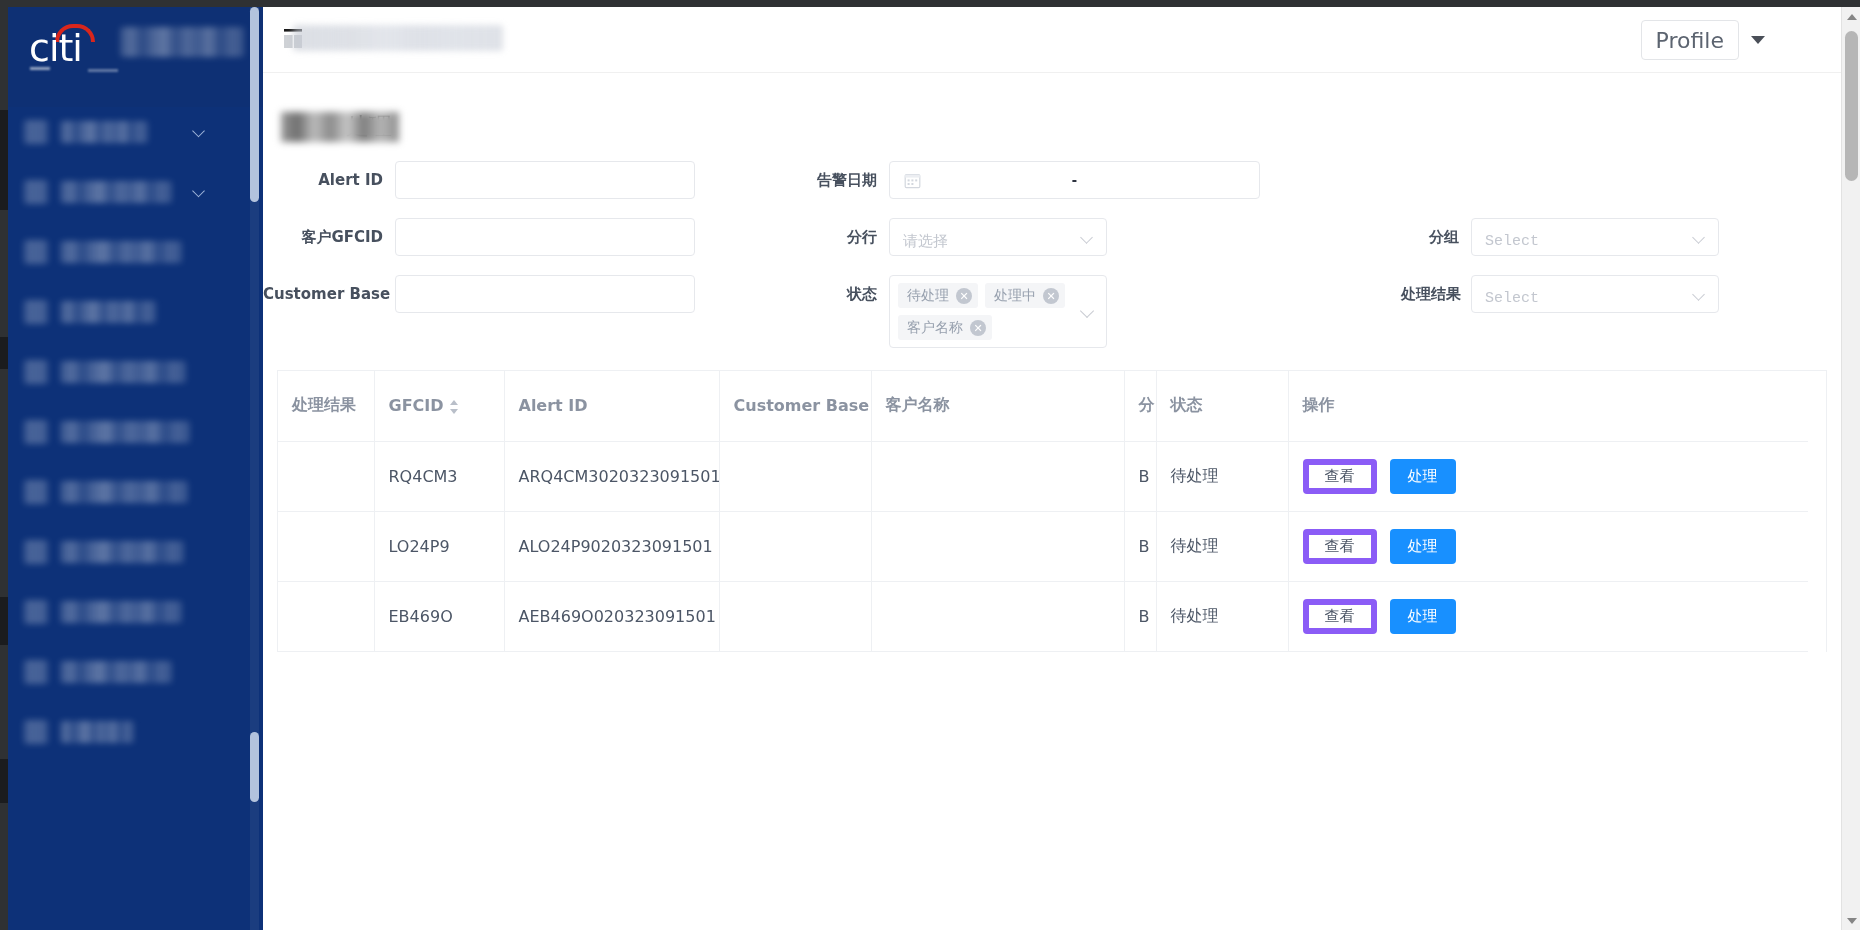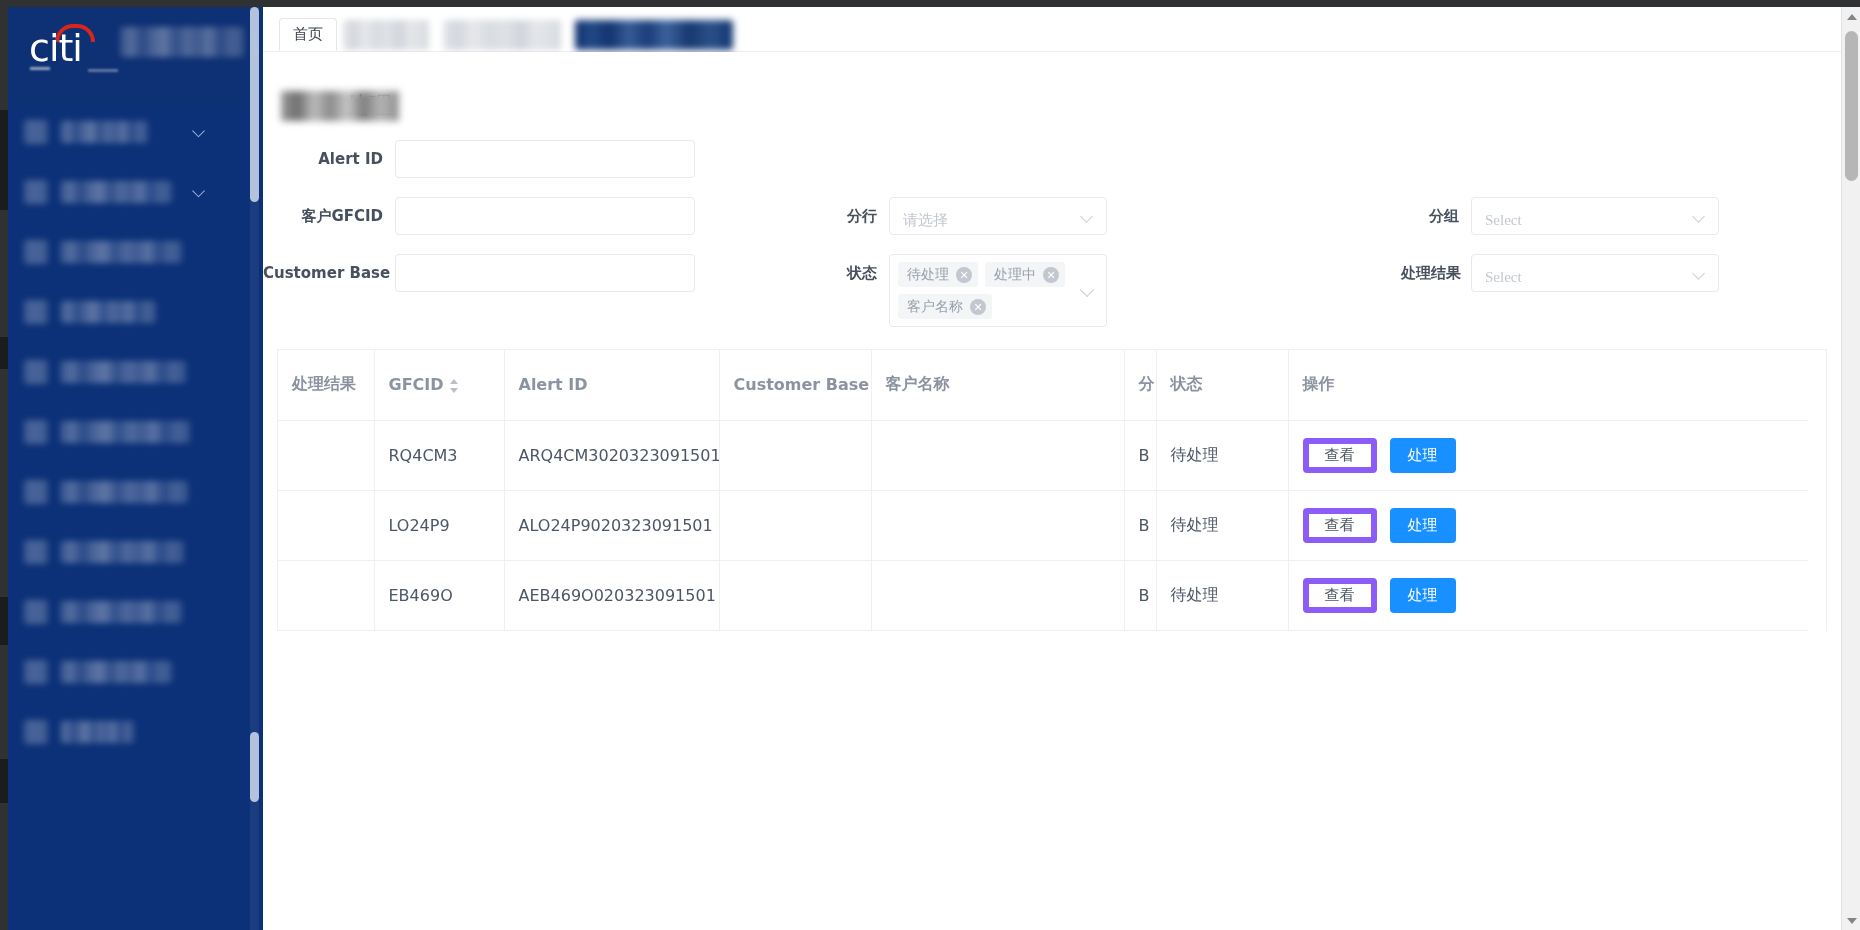--- a/index.html
+++ b/index.html
@@ -297,21 +297,21 @@
     border-radius: 4px;
     background: #fff;
   }
   .fctl.input { }
   .fctl.select {
     position: relative;
     display: flex; align-items: center;
     padding: 8px 34px 0 13px;
     color: #c3c7cf;
     font-size: 15px;
-    font-family: Liberation Serif, serif;
+    font-family: Liberation Mono, monospace;
   }
   .sel-caret {
     position: absolute; right: 13px; top: 14px;
     width: 11px; height: 11px;
   }
   .sel-caret::before {
     content: ""; position: absolute; left: 0; top: 0;
     width: 8px; height: 8px;
     border-right: 1.5px solid #c9ccd3;
     border-bottom: 1.5px solid #c9ccd3;
@@ -585,49 +585,69 @@
         </div>
       </div>
 
     <div class="sb-scroll-track"></div>
     <div class="sb-scroll-thumb" style="top:0px;height:195px;"></div>
     <div class="sb-scroll-thumb" style="top:725px;height:70px;"></div>
   </div>
 
   <div class="main">
 
-
-    <div class="tabbar" id="tabbar">
-        <div class="tab home">首页</div>
-        <div class="tab" style="padding: 0px; margin-right: 14px;">
-          <div class="tab-blur" style="width: 86px;"></div>
-        </div>
-        <div class="tab" style="padding: 0px; margin-right: 14px;">
-          <div class="tab-blur" style="width: 118px;"></div>
-        </div>
-        <div class="tab" style="padding: 0px; margin-right: 14px;">
-          <div class="tab-blur active" style="width: 158px;"></div>
-        </div>
-      </div>
+    <div class="hdr">
+      <div class="hdr-menu-ico">
+        <svg width="26" height="24" viewBox="0 0 26 24">
+          <rect x="3" y="2" width="18" height="2.6" fill="#1a1a1a"></rect>
+          <rect x="3" y="8" width="18" height="13" fill="#cfd2d6"></rect>
+          <rect x="11.6" y="8" width="1.4" height="13" fill="#ffffff"></rect>
+        </svg>
+      </div>
+      <div class="blur hdr-title-blur" style="background-image:linear-gradient(90deg,rgba(190,195,205,0.55) 0%,rgba(210,214,222,0.75) 14%,rgba(182,188,200,0.45) 28%,rgba(215,219,227,0.70) 44%,rgba(195,200,212,0.55) 60%,rgba(208,213,222,0.65) 76%,rgba(188,194,206,0.48) 100%);"></div>
+
+      <div class="profile-wrap">
+        <div class="profile-btn">Profile</div>
+        <div class="profile-caret"></div>
+      </div>
+    </div>
+
 
     <div class="page">
 
       <div class="page-title-wrap">
         <div class="page-title">
           <span style="visibility:hidden">告警记</span><span>处理</span>
         </div>
         <div class="title-redact"></div>
       </div>
 
       <div class="form">
 
         <div class="frow">
           <div class="fitem">
             <div class="flabel" style="width:132px">Alert ID</div>
             <input class="fctl input" style="width: 300px; padding: 0px 12px; font-size: 15px; color: rgb(51, 51, 51); outline: none;" value="" placeholder="">
+          </div>
+          <div class="fitem" style="margin-left:108px">
+            <div class="flabel" style="width:86px">告警日期</div>
+            <div class="fctl datectl" style="width:371px">
+              <span class="cal-icon">
+                <svg width="17" height="17" viewBox="0 0 17 17">
+                  <rect x="1.2" y="2.6" width="14.6" height="13" rx="1.2" fill="none" stroke="#d3d7de" stroke-width="1.2"></rect>
+                  <rect x="1.2" y="2.6" width="14.6" height="3" fill="#eceef2"></rect>
+                  <rect x="3.6" y="7.4" width="2" height="2" fill="#d3d7de"></rect>
+                  <rect x="7.4" y="7.4" width="2" height="2" fill="#d3d7de"></rect>
+                  <rect x="11.2" y="7.4" width="2" height="2" fill="#d3d7de"></rect>
+                  <rect x="3.6" y="11" width="2" height="2" fill="#d3d7de"></rect>
+                  <rect x="7.4" y="11" width="2" height="2" fill="#d3d7de"></rect>
+                </svg>
+              </span>
+              <span class="date-dash">-</span>
+            </div>
           </div>
         </div>
 
         <div class="frow">
           <div class="fitem">
             <div class="flabel" style="width:132px">客户GFCID</div>
             <input class="fctl input" style="width: 300px; padding: 0px 12px; font-size: 15px; color: rgb(51, 51, 51); outline: none;" value="" placeholder="">
           </div>
           <div class="fitem" style="margin-left:108px">
             <div class="flabel" style="width:86px">分行</div>

